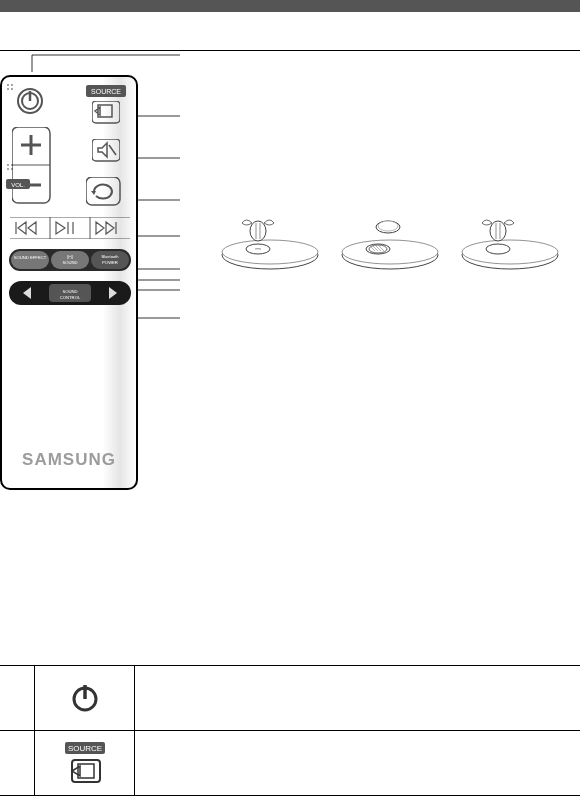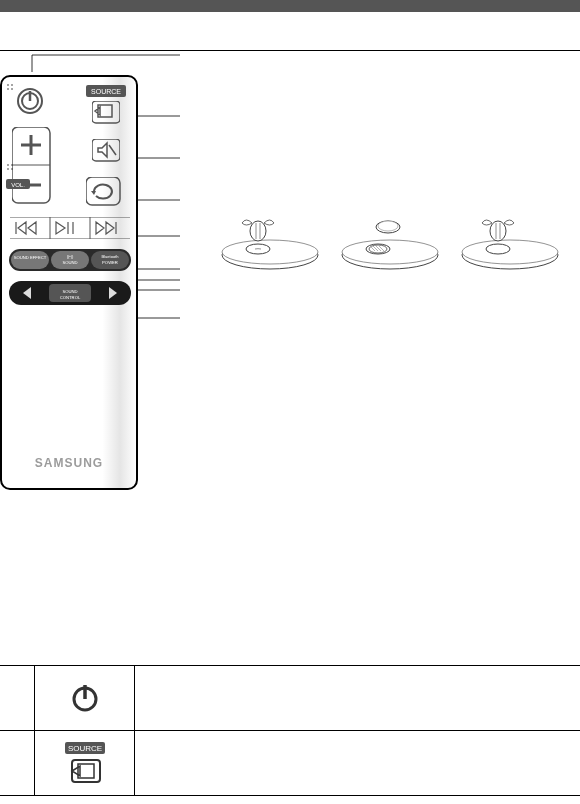--- a/index.html
+++ b/index.html
@@ -38,21 +38,21 @@
 
     
     .callout-area { position: absolute; left: 0; top: 0; width: 580px; height: 520px; pointer-events: none; }
     .callout-area line { stroke: #000; stroke-width: 0.8; }
 
     .brand {
       position: absolute;
       bottom: 18px;
       width: 100%;
       text-align: center;
-      font-size: 12px;
+      font-size: 17px;
       font-weight: bold;
       letter-spacing: 1px;
       color: #9c9c9c;
     }
 
     
     .battery-row {
       position: absolute;
       left: 220px;
       top: 205px;

